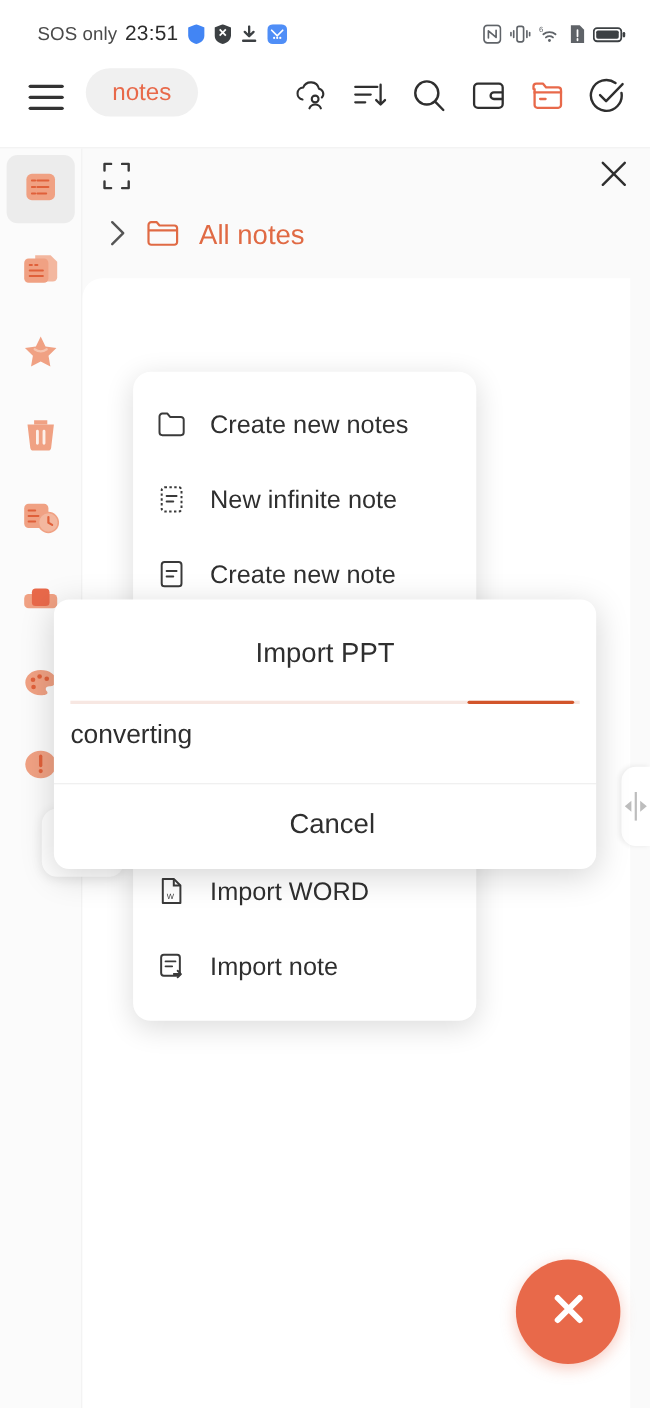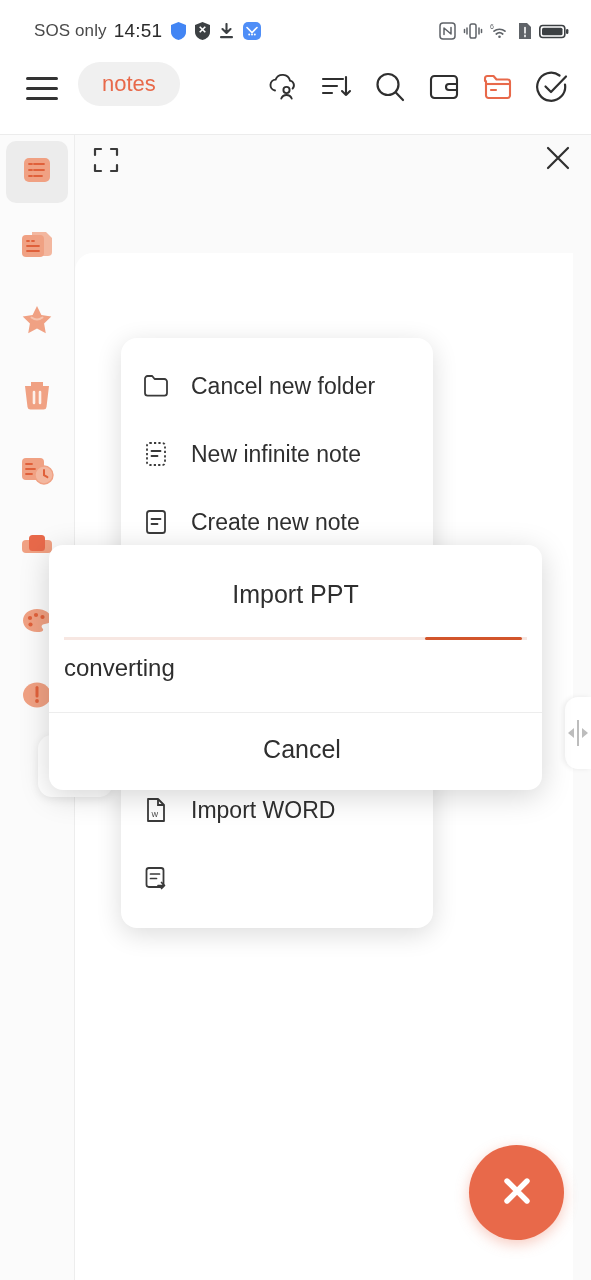--- a/index.html
+++ b/index.html
@@ -122,21 +122,21 @@
   }
 </style>
 </head>
 <body>
 
 <div id="app">
 
   <div class="statusbar">
     <div class="sb-left">
       <span class="sb-carrier">SOS only</span>
-      <span class="sb-time">14:51</span>
+      <span class="sb-time">23:51</span>
       <span class="sb-ico">
         <svg width="15" height="18" viewBox="0 0 15 18">
             <path d="M7.5 0 15 3v7c0 4-3.3 7-7.5 8C3.3 17 0 14 0 10V3z" fill="#4285f4"></path>
           </svg>
       </span>
       <span class="sb-ico">
         <svg width="15" height="18" viewBox="0 0 15 18">
             <path d="M7.5 0 15 3v7c0 4-3.3 7-7.5 8C3.3 17 0 14 0 10V3z" fill="#3c4043"></path>
             <path d="M4.7 4.7l5.6 5.6M10.3 4.7l-5.6 5.6" stroke="#fff" stroke-width="1.6"></path>
           </svg>
@@ -326,40 +326,54 @@
       <span class="collapse-ico">
         <svg width="26" height="26" viewBox="0 0 26 26">
             <path d="M2 8V2h6M24 8V2h-6M2 18v6h6M24 18v6h-6" stroke="#3a3a3a" stroke-width="2.2" fill="none" stroke-linecap="round" stroke-linejoin="round"></path>
           </svg>
       </span>
       <span class="close-ico">
         <svg width="26" height="26" viewBox="0 0 26 26">
             <path d="M3 3l20 20M23 3L3 23" stroke="#2f2f2f" stroke-width="2.2" stroke-linecap="round"></path>
           </svg>
       </span>
+      <div class="crumb">
+        <span>
+          <svg width="16" height="26" viewBox="0 0 16 26">
+              <path d="M3 3l10 10L3 23" stroke="#555" stroke-width="2.2" fill="none" stroke-linecap="round" stroke-linejoin="round"></path>
+            </svg>
+        </span>
+        <span>
+          <svg width="30" height="26" viewBox="0 0 30 26">
+              <path d="M2 8V5.5A2.5 2.5 0 0 1 4.5 3h5L12 6h13.5A2.5 2.5 0 0 1 28 8.5V21a2.5 2.5 0 0 1-2.5 2.5h-21A2.5 2.5 0 0 1 2 21V8z" stroke="#e06a44" stroke-width="2" fill="none" stroke-linejoin="round"></path>
+              <path d="M2 10.5h26" stroke="#e06a44" stroke-width="2"></path>
+            </svg>
+        </span>
+        <span class="crumb-label">All notes</span>
+      </div>
     </div>
     <div class="pane-card"></div>
   </div>
 
   <div class="drag-handle">
     <span class="ar l"></span>
     <span class="bar"></span>
     <span class="ar r"></span>
   </div>
 
   <div class="ghost-card"></div>
 
   <div class="popmenu">
     <div class="mi">
       <span class="mi-ico">
         <svg width="26" height="24" viewBox="0 0 26 24">
             <path d="M2 7V4.6A2.6 2.6 0 0 1 4.6 2h4.6L11.6 5h9.8A2.6 2.6 0 0 1 24 7.6V19a2.6 2.6 0 0 1-2.6 2.6H4.6A2.6 2.6 0 0 1 2 19V7z" stroke="#3a3a3a" stroke-width="1.8" fill="none" stroke-linejoin="round"></path>
           </svg>
       </span>
-      <span class="mi-label">Cancel new folder</span>
+      <span class="mi-label">Create new notes</span>
     </div>
     <div class="mi">
       <span class="mi-ico">
         <svg width="26" height="26" viewBox="0 0 26 26">
             <rect x="4" y="2" width="18" height="22" rx="2.6" stroke="#3a3a3a" stroke-width="1.8" fill="none" stroke-dasharray="2.2 2.2"></rect>
             <path d="M8.5 10h9M8.5 15h6" stroke="#3a3a3a" stroke-width="1.8" stroke-linecap="round"></path>
           </svg>
       </span>
       <span class="mi-label">New infinite note</span>
     </div>
@@ -417,20 +431,21 @@
       <span class="mi-label">Import WORD</span>
     </div>
     <div class="mi">
       <span class="mi-ico">
         <svg width="26" height="26" viewBox="0 0 26 26">
             <rect x="3.5" y="3" width="17" height="19" rx="2.4" stroke="#3a3a3a" stroke-width="1.8" fill="none"></rect>
             <path d="M7.5 9h9M7.5 13.5h6" stroke="#3a3a3a" stroke-width="1.7" stroke-linecap="round"></path>
             <path d="M15 20.5h6M18.5 17.5l3 3-3 3" stroke="#3a3a3a" stroke-width="1.7" fill="none" stroke-linecap="round" stroke-linejoin="round"></path>
           </svg>
       </span>
+      <span class="mi-label">Import note</span>
     </div>
   </div>
 
   <div class="dlg-wrap">
     <div class="dialog">
       <div class="dlg-title">Import PPT</div>
       <div class="progress">
         <div class="fill" id="progress-fill" style="left: 78%; width: 21%;"></div>
       </div>
       <div class="dlg-status">converting</div>

